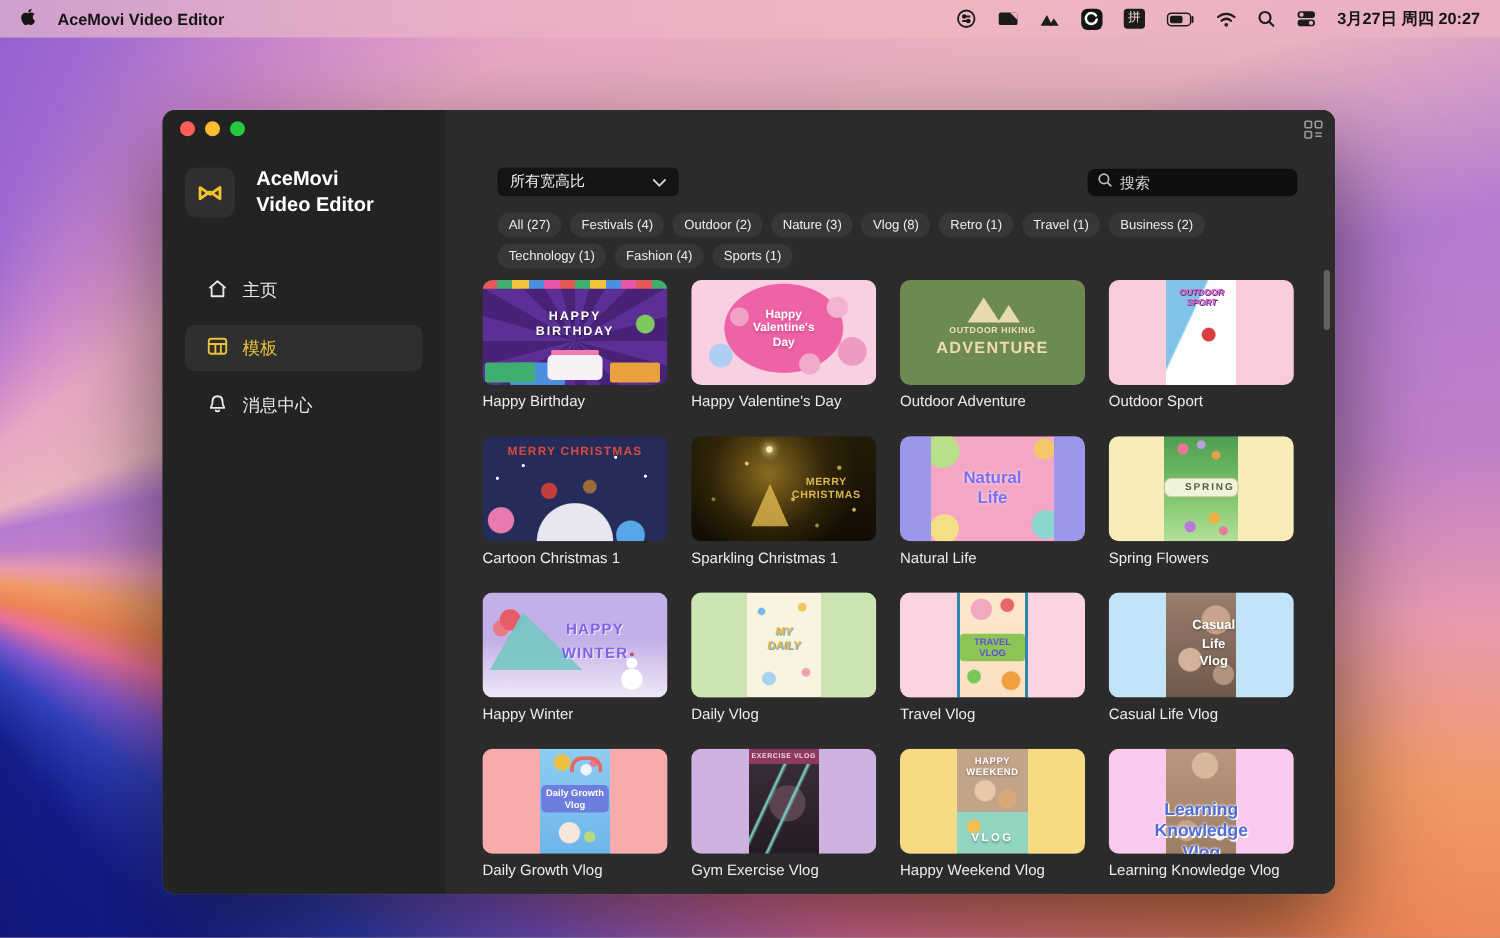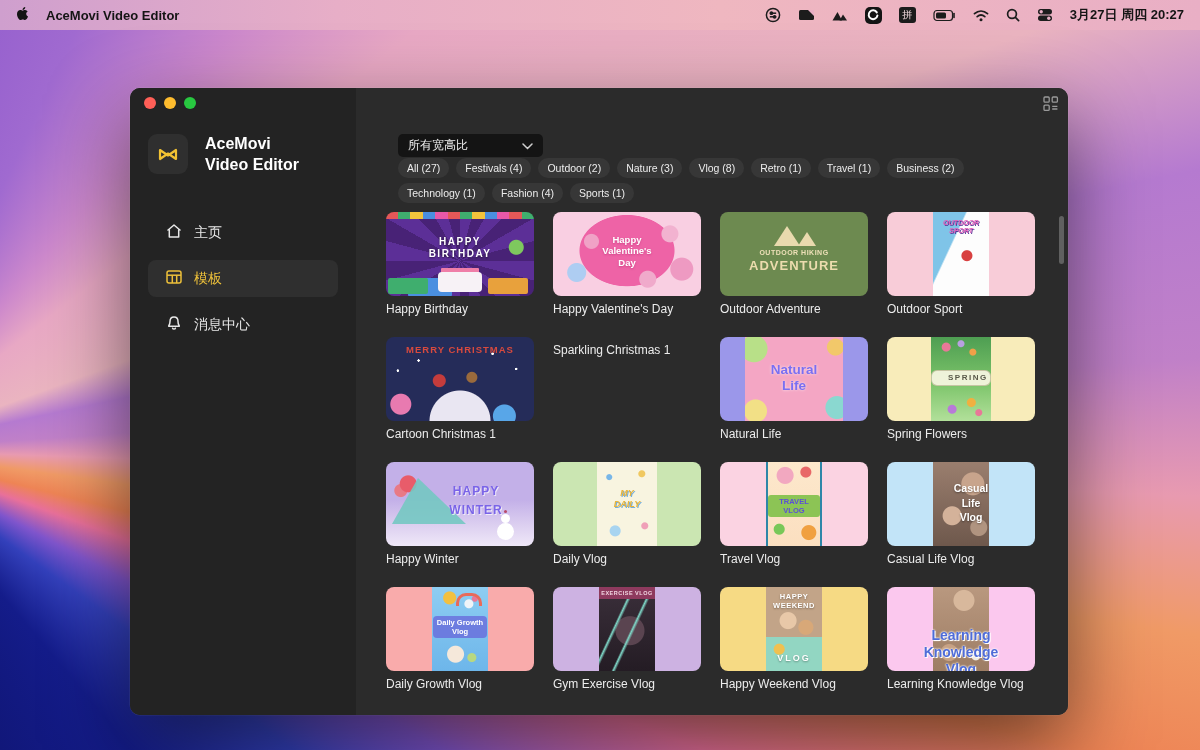--- a/index.html
+++ b/index.html
@@ -44,21 +44,21 @@
   .main{flex:1;position:relative;background:#2b2b2b;padding:46px 30px 0 42px;overflow:hidden}
   .view-toggle{position:absolute;top:8px;right:9px;width:16px;height:16px}
   .toolbar{display:flex;justify-content:space-between;align-items:flex-end}
   .dropdown{width:145px;height:23px;background:#141414;border-radius:5px;display:flex;
     align-items:center;justify-content:space-between;padding:0 10px;color:#f0f0f0;font-size:12px}
   .searchbox{width:168px;height:22px;background:#0f0f0f;border-radius:6px;display:flex;
     align-items:center;gap:6px;padding:0 8px}
   .searchbox input{background:transparent;border:none;outline:none;color:#ddd;font-size:12px;
     width:130px;font-family:inherit}
   .searchbox input::placeholder{color:#cfcfcf}
-  .chips{margin-top:1px;display:flex;flex-wrap:wrap;gap:5px 7px;width:100%}
+  .chips{margin-top:13px;display:flex;flex-wrap:wrap;gap:5px 7px;width:100%}
   .chip{background:#373737;border:none;color:#ececec;font-size:10.5px;padding:4px 9px;
     border-radius:11px;font-family:inherit;white-space:nowrap}
   .grid{margin:9px 0 0 -12px;display:grid;grid-template-columns:repeat(4,148px);
     column-gap:19px;row-gap:21px}
   .card-label{margin-top:6px;font-size:12px;color:#ececec;white-space:nowrap;overflow:hidden}
   .scrollthumb{position:absolute;right:4px;top:128px;width:5px;height:48px;border-radius:3px;background:#606060}
   
   .thumb{position:relative;width:148px;height:84px;border-radius:8px;overflow:hidden;background:#444}
   .thumb .txt,.thumb .sub{position:absolute;left:0;right:0;white-space:pre-line;font-weight:bold;
     line-height:1.2;text-align:center;pointer-events:none}
@@ -368,20 +368,29 @@
       </span>
       <div class="toolbar">
         <div class="dropdown">
           <span>所有宽高比</span>
           <span>
             <svg width="11" height="7" viewBox="0 0 11 7" fill="none" stroke="#cfcfcf" stroke-width="1.5" stroke-linecap="round">
                 <path d="M1 1 L5.5 5.5 L10 1"></path>
               </svg>
           </span>
         </div>
+        <div class="searchbox">
+          <span>
+            <svg width="12" height="12" viewBox="0 0 14 14" fill="none" stroke="#c0c0c0" stroke-width="1.6" stroke-linecap="round">
+                <circle cx="6" cy="6" r="4.4"></circle>
+                <line x1="9.4" y1="9.4" x2="12.4" y2="12.4"></line>
+              </svg>
+          </span>
+          <input placeholder="搜索" style="">
+        </div>
       </div>
       <div class="chips" id="chips">
           <button class="chip">All (27)</button>
           <button class="chip">Festivals (4)</button>
           <button class="chip">Outdoor (2)</button>
           <button class="chip">Nature (3)</button>
           <button class="chip">Vlog (8)</button>
           <button class="chip">Retro (1)</button>
           <button class="chip">Travel (1)</button>
           <button class="chip">Business (2)</button>
@@ -433,20 +442,26 @@
   <div class="card">
     <div class="thumb art-cartoon-christmas">
       <i class="deco"></i>
       <span class="txt">MERRY CHRISTMAS</span>
       <span class="sub"></span>
     </div>
     <div class="card-label">Cartoon Christmas 1</div>
   </div>
 
   <div class="card">
+    <div class="thumb art-sparkling-christmas">
+      <i class="deco"></i>
+      <span class="txt">MERRY
+CHRISTMAS</span>
+      <span class="sub"></span>
+    </div>
     <div class="card-label">Sparkling Christmas 1</div>
   </div>
 
   <div class="card">
     <div class="thumb art-natural-life">
       <i class="deco"></i>
       <span class="txt">Natural
 Life</span>
       <span class="sub"></span>
     </div>

